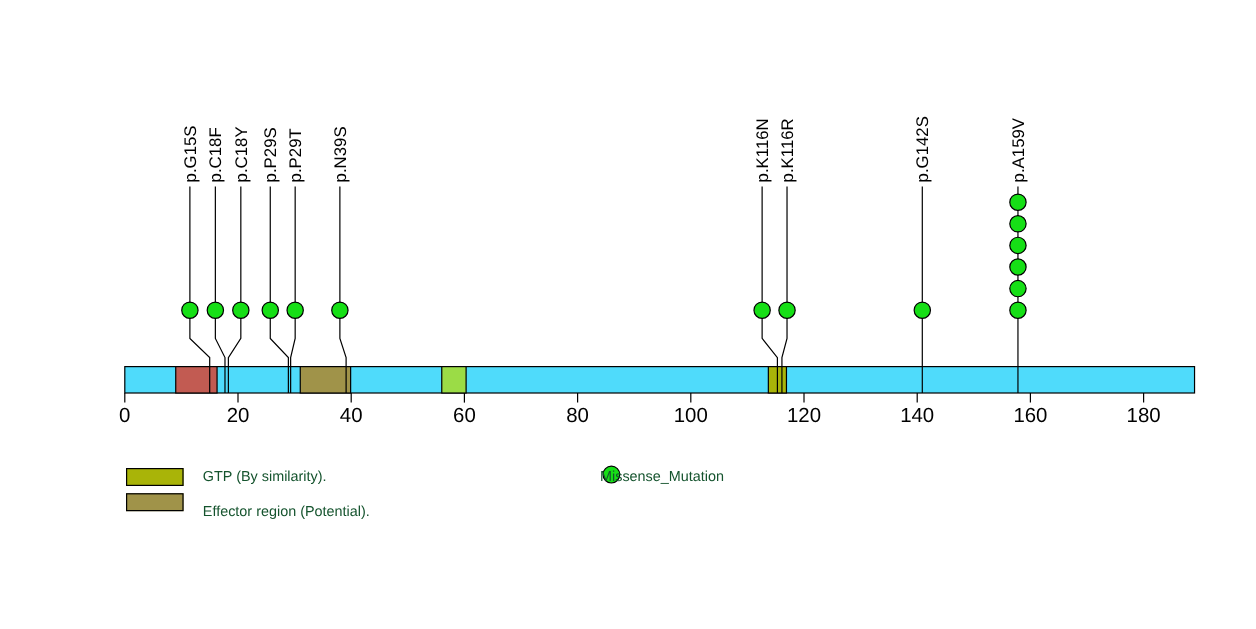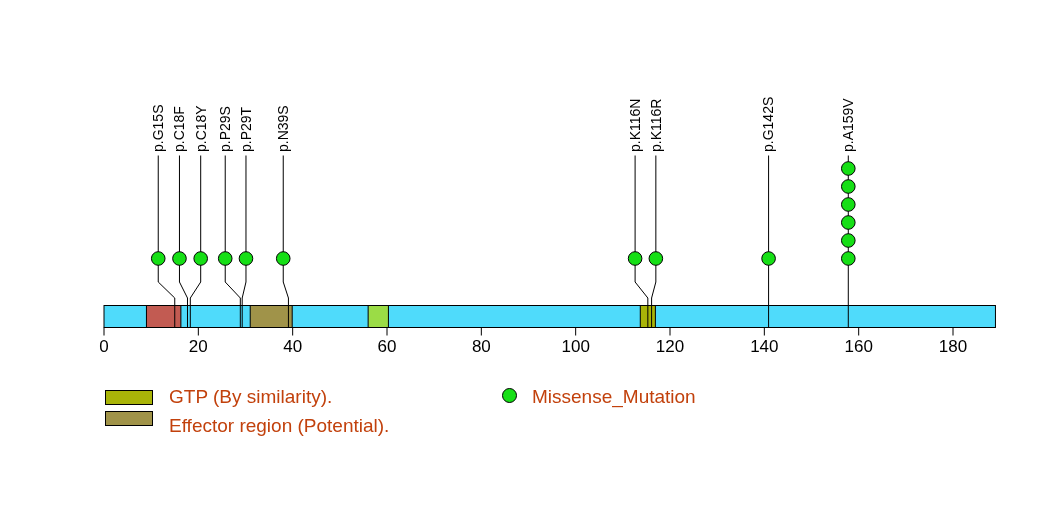--- a/index.html
+++ b/index.html
@@ -9,21 +9,21 @@
   }
   #chart { position:absolute; left:0; top:0; }
   svg text { fill:#000; font-family:"Liberation Sans", sans-serif; }
   .legend-swatch {
     position:absolute; width:48px; height:15px; border:1px solid #000; box-sizing:border-box;
   }
   .legend-dot {
     position:absolute; width:15px; height:15px; border:1px solid #000; border-radius:50%; box-sizing:border-box;
   }
   .legend-label {
-    position:absolute; font-size:19px; line-height:16px; color:#c2410c; white-space:nowrap;
+    position:absolute; font-size:12px; line-height:16px; color:#14532d; white-space:nowrap;
   }
 </style>
 </head>
 <body>
 
 <div class="figure">
 
   <svg id="chart" width="1047" height="524">
       <rect x="104" y="305.5" width="891.4563" height="22" fill="#4FDBFB" stroke="#000" stroke-width="1"></rect>
       <rect x="146.4503" y="305.5" width="34.431910000000016" height="22" fill="#C25B52" stroke="#000" stroke-width="1"></rect>
@@ -88,16 +88,16 @@
     </svg>
 
   <div>
     <span class="legend-swatch" style="left: 105px; top: 390px; background: rgb(169, 180, 8);"></span>
     <span class="legend-label" style="left:169px; top:389px;">GTP (By similarity).</span>
 
     <span class="legend-swatch" style="left: 105px; top: 411px; background: rgb(160, 147, 73);"></span>
     <span class="legend-label" style="left:169px; top:418px;">Effector region (Potential).</span>
 
     <span class="legend-dot" style="left: 502px; top: 388px; background: rgb(22, 223, 22);"></span>
-    <span class="legend-label" style="left:532px; top:389px;text-align:center;">Missense_Mutation</span>
+    <span class="legend-label" style="left:500px; top:389px;text-align:center;">Missense_Mutation</span>
   </div>
 
 </div>
 
 </body></html>

